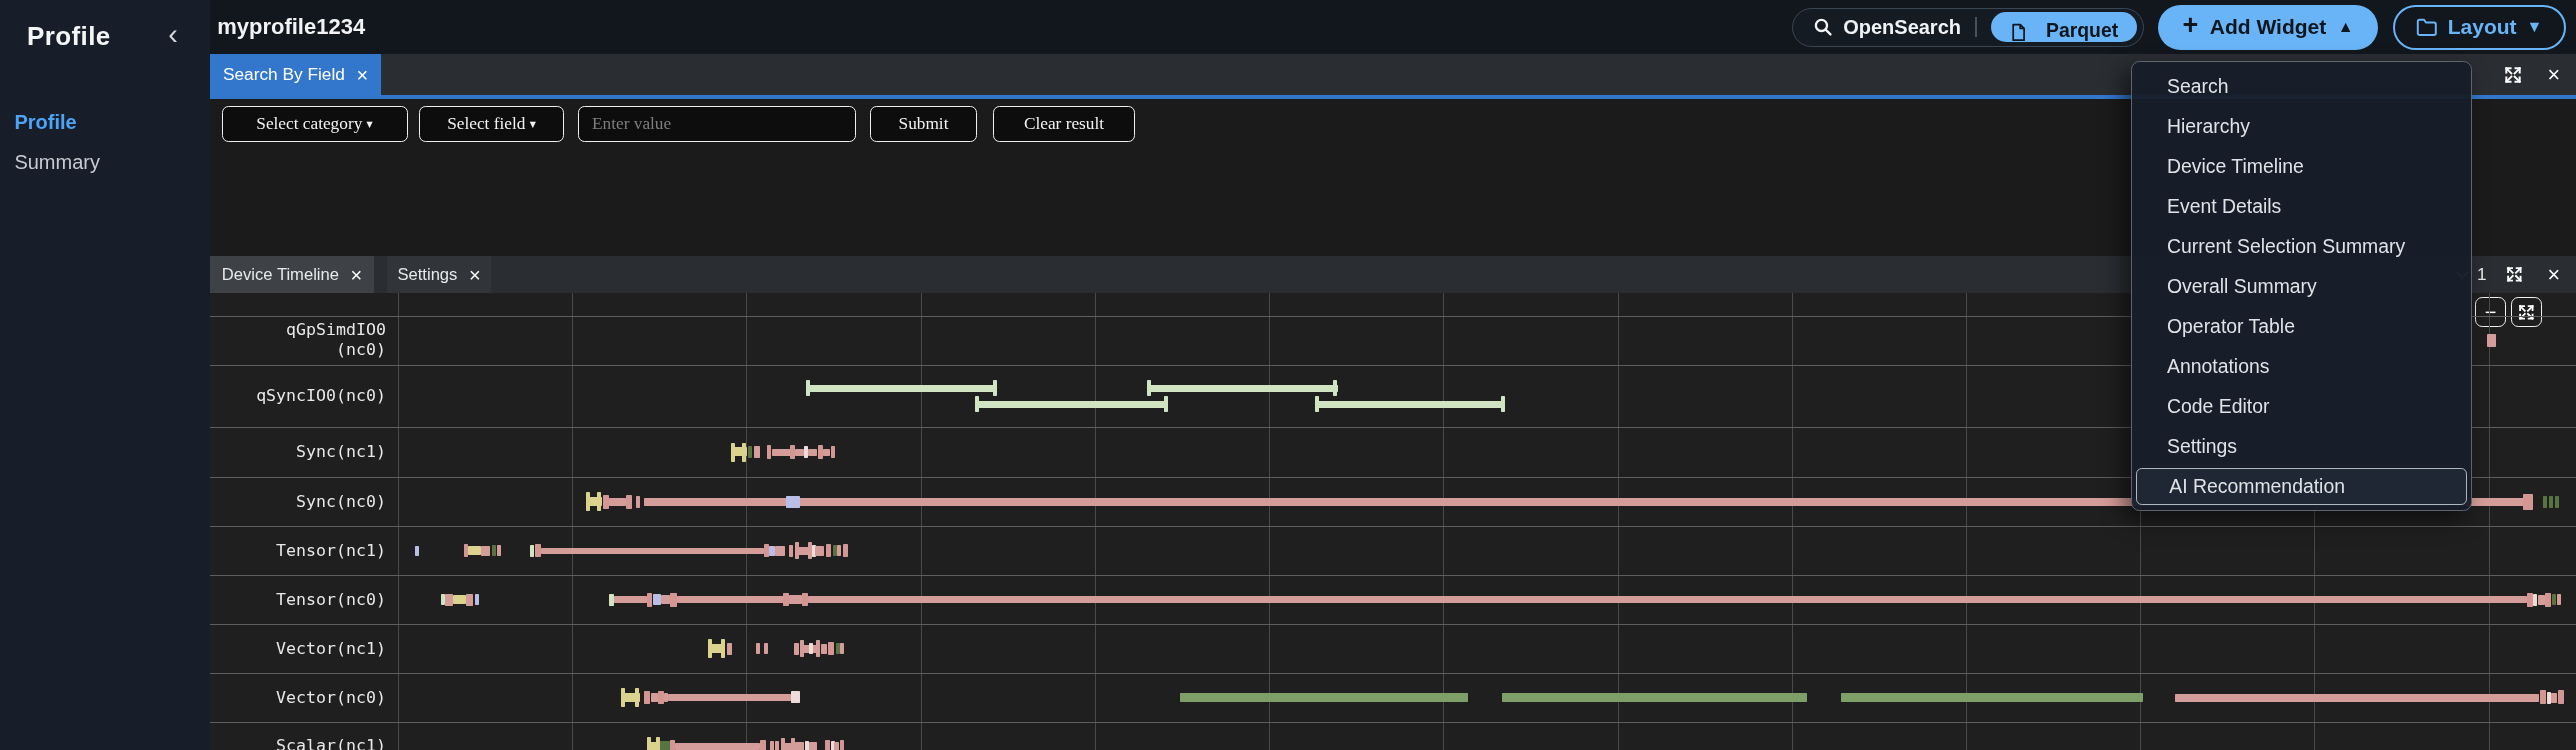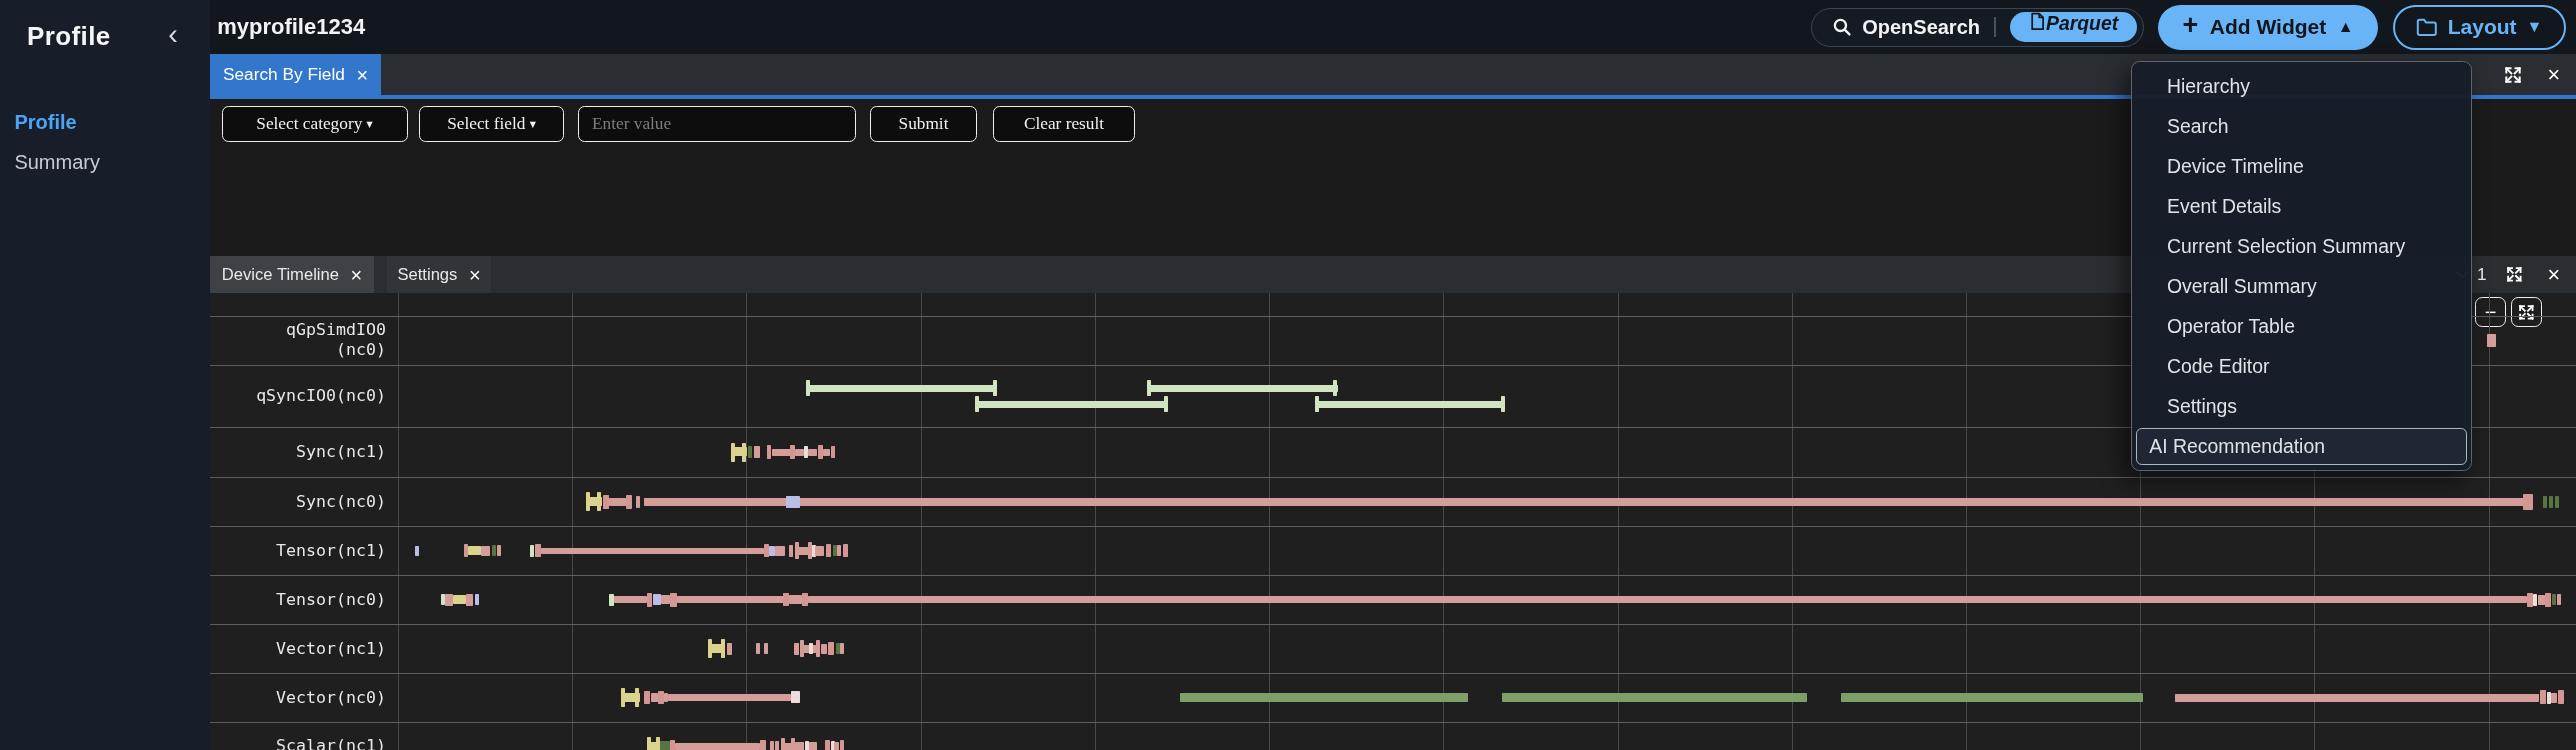--- a/index.html
+++ b/index.html
@@ -15,21 +15,21 @@
   .sb-item{height:40px;display:flex;align-items:center;padding-left:14.4px;font-size:20px;color:#c7cbd1;cursor:pointer;}
   .sb-item.active{color:#4da3f5;font-weight:bold;}
 
   
   .topbar{position:absolute;left:210px;top:0;right:0;height:54px;background:#12161d;}
   .tb-title{position:absolute;left:7.2px;top:50%;transform:translateY(-50%);font-size:22px;font-weight:bold;color:#f2f3f5;}
   .tb-right{position:absolute;right:10px;top:0;height:54px;display:flex;align-items:center;gap:14.4px;}
   .search-pill{display:flex;align-items:center;height:37px;border:1.4px solid #3b4653;border-radius:20px;background:#151b23;padding:0 5.8px 0 18.7px;gap:10px;cursor:pointer;}
   .search-pill .os-label{font-size:20px;font-weight:bold;color:#f0f2f4;}
   .pill-divider{width:1.4px;height:20px;background:#48525e;margin:0 4.3px;}
-  .parquet-chip{display:flex;align-items:flex-start;gap:0;height:30px;padding:0 18.7px;border-radius:16px;background:#68b4f6;border:none;cursor:pointer;font-style:italic;}
+  .parquet-chip{display:flex;align-items:flex-end;gap:19px;height:30px;padding:0 18.7px;border-radius:16px;background:#68b4f6;border:none;cursor:pointer;}
   .parquet-chip span{font-size:19.4px;font-weight:bold;color:#10161d;}
   .btn-addwidget{display:flex;align-items:center;gap:11.5px;height:45px;padding:0 24.5px;border-radius:23px;background:#68b4f6;border:none;cursor:pointer;}
   .btn-addwidget .plus{font-size:27px;font-weight:bold;color:#10161d;line-height:1;margin-top:-2.9px;}
   .btn-addwidget .aw-label{font-size:21px;font-weight:bold;color:#10161d;}
   .btn-addwidget .tri{font-size:16px;color:#10161d;}
   .btn-layout{display:flex;align-items:center;gap:10px;height:45px;padding:0 21.6px;border-radius:23px;background:transparent;border:2.2px solid #68b4f6;cursor:pointer;}
   .btn-layout .lay-label{font-size:21px;font-weight:bold;color:#68b4f6;}
   .btn-layout .tri{font-size:16px;color:#68b4f6;}
 
   
@@ -67,21 +67,21 @@
   .hline{position:absolute;left:0;right:0;height:0.7px;background:#5e5e5e;}
   .track-label{position:absolute;left:0;width:176px;text-align:right;font-family:"DejaVu Sans Mono",monospace;font-size:16.6px;color:#e8e8e8;white-space:pre-line;line-height:20px;}
   .bar{position:absolute;border-radius:0.7px;}
   .zoom-btn{position:absolute;width:31px;height:29.5px;box-sizing:border-box;border:1.8px solid #f0f0f0;border-radius:7.2px;background:rgba(30,30,30,.85);display:flex;align-items:center;justify-content:center;color:#fff;font-size:20px;cursor:pointer;}
   #zoom-out-btn{left:2265px;top:4.3px;}
   #zoom-fit-btn{left:2301px;top:4.3px;}
 
   
   .menu{position:absolute;left:2131px;top:61px;width:341px;z-index:50;background:rgba(24,30,41,.97);border:1.4px solid #5d6570;border-radius:8.6px;box-sizing:border-box;padding:4.3px 0 5.8px 0;box-shadow:-7.2px 8.6px 21.6px rgba(0,0,0,.5);}
   .menu-item{height:40px;display:flex;align-items:center;padding-left:35px;font-size:19.4px;color:#dfe3e8;cursor:pointer;}
-  .menu-item.hl{margin:1.4px 4.3px 0 4.3px;height:37px;border:1.4px solid #aeb6c2;border-radius:5.8px;background:#202734;box-sizing:border-box;padding-left:12px;}
+  .menu-item.hl{margin:1.4px 4.3px 0 4.3px;height:37px;border:1.4px solid #aeb6c2;border-radius:5.8px;background:#202734;box-sizing:border-box;padding-left:32px;}
 
   svg{display:block;}
 </style>
 </head>
 <body>
 
 <div id="root">
 
   <aside class="sidebar">
     <div class="sb-head">
@@ -372,26 +372,27 @@
           <div class="bar" style="left: 599px; width: 8px; top: 449px; height: 10px; background: rgb(213, 157, 153);"></div>
           <div class="bar" style="left: 615px; width: 5px; top: 447px; height: 13px; background: rgb(212, 150, 146);"></div>
           <div class="bar" style="left: 621px; width: 3.6px; top: 448px; height: 10.8px; background: rgb(238, 220, 218);"></div>
           <div class="bar" style="left: 624px; width: 5px; top: 449px; height: 10px; background: rgb(213, 157, 153);"></div>
           <div class="bar" style="left: 630px; width: 4.3px; top: 447px; height: 13px; background: rgb(212, 150, 146);"></div>
         </div>
     </div>
   </div>
 
   <div class="menu" id="widget-menu">
+      <div class="menu-item">Search</div>
       <div class="menu-item">Hierarchy</div>
-      <div class="menu-item">Search</div>
       <div class="menu-item">Device Timeline</div>
       <div class="menu-item">Event Details</div>
       <div class="menu-item">Current Selection Summary</div>
       <div class="menu-item">Overall Summary</div>
       <div class="menu-item">Operator Table</div>
+      <div class="menu-item">Annotations</div>
       <div class="menu-item">Code Editor</div>
       <div class="menu-item">Settings</div>
       <div class="menu-item hl">AI Recommendation</div>
     </div>
 
 </div>
 
 
 </body></html>

